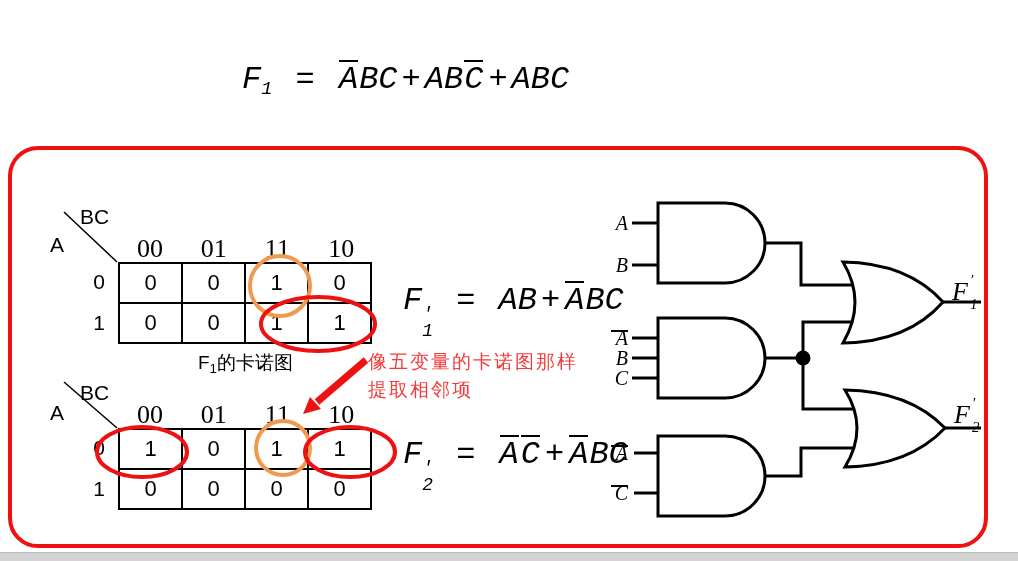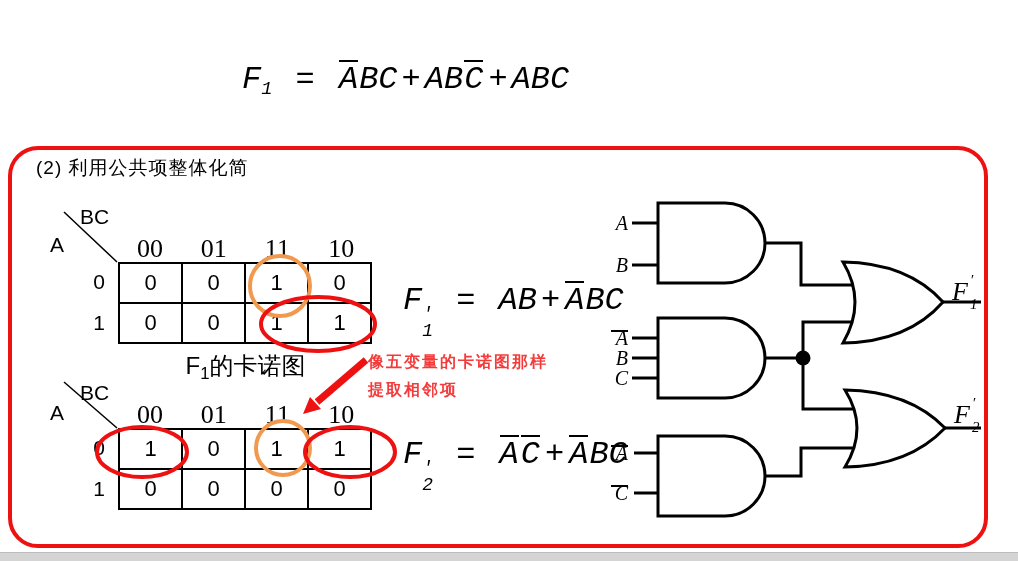--- a/index.html
+++ b/index.html
@@ -21,24 +21,24 @@
       vertical-align:-0.45em;transform:translateY(2px);text-align:left;}
 
   
   .kmap-corner{font-size:21px;}
   .kmap-table{position:absolute;border-collapse:collapse;}
   .kmap-table td{width:61px;height:38px;border:2px solid #000;text-align:center;
                  font-size:22px;padding:0;font-family:"Liberation Sans",sans-serif;}
   .colheads{position:absolute;width:255px;display:flex;font-size:26px;font-family:Liberation Serif, serif;}
   .colheads span{flex:1;text-align:center;}
   .rowlab{position:absolute;width:26px;text-align:center;font-size:21px;}
-  .caption{position:absolute;width:255px;text-align:center;font-size:24px;white-space:nowrap;}
+  .caption{position:absolute;width:255px;text-align:center;font-size:19px;white-space:nowrap;}
   .cap-sub{font-size:70%;vertical-align:-0.3em;}
 
-  .annotation{left:368px;top:348px;font-size:16px;font-weight:700;color:#f43b3b;
+  .annotation{left:368px;top:348px;font-size:19px;font-weight:400;color:#f43b3b;
               letter-spacing:2px;line-height:28px;white-space:nowrap;}
 
   .overlay{position:absolute;left:0;top:0;pointer-events:none;}
   .thin{stroke:#000;stroke-width:1.5;}
   .orange{stroke:#f0994f;stroke-width:4;fill:none;}
   .redmark{stroke:#ee1111;stroke-width:4;fill:none;}
   .arrowline{stroke:#ee1111;stroke-width:7;}
   .arrowhead{fill:#ee1111;stroke:none;}
   svg text{font-family:"Liberation Serif",serif;font-style:italic;fill:#000;stroke:none;}
   .gate-label{font-size:20px;}
@@ -48,21 +48,20 @@
 </head>
 <body>
 
 <div class="page">
 
 
   <div class="formula" style="left:242px;top:60px"><span class="mv">F</span><span class="msub">1</span><span class="mo"> = </span><span class="bar">A</span><span class="mv">BC</span><span class="mo">+</span><span class="mv">AB</span><span class="bar">C</span><span class="mo">+</span><span class="mv">ABC</span></div>
 
   <div class="abs red-box"></div>
 
-  <div class="abs section">(2) 利用公共项整体化简</div>
 
   <div class="abs kmap-corner" style="left:80px;top:205px">BC</div>
   <div class="abs kmap-corner" style="left:50px;top:233px">A</div>
   <div class="colheads" style="left:118px;top:234px">
     <span>00</span>
     <span>01</span>
     <span>11</span>
     <span>10</span>
   </div>
   <div class="rowlab" style="left:86px;top:270px">0</div>

